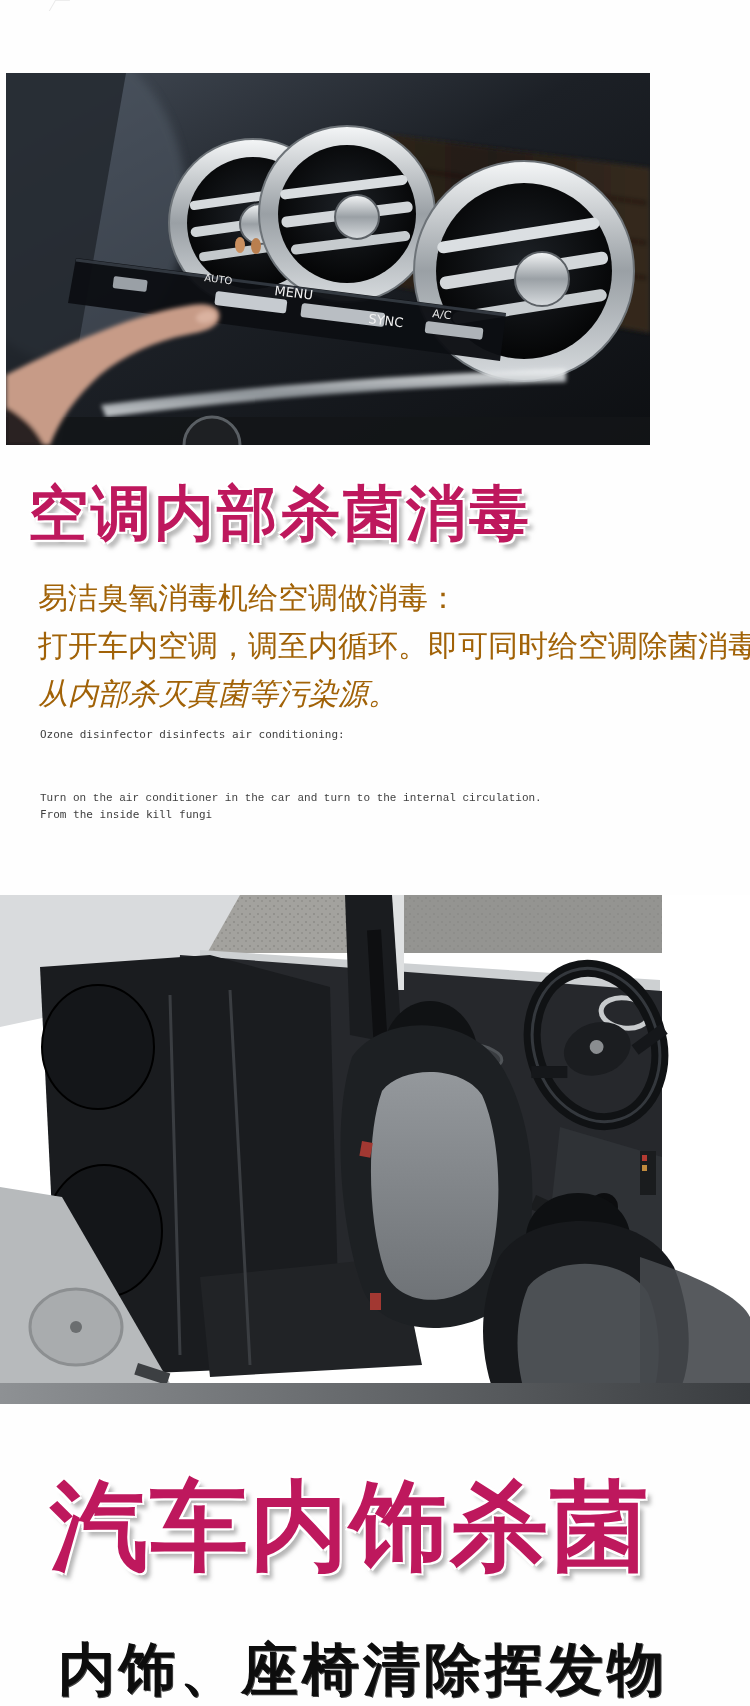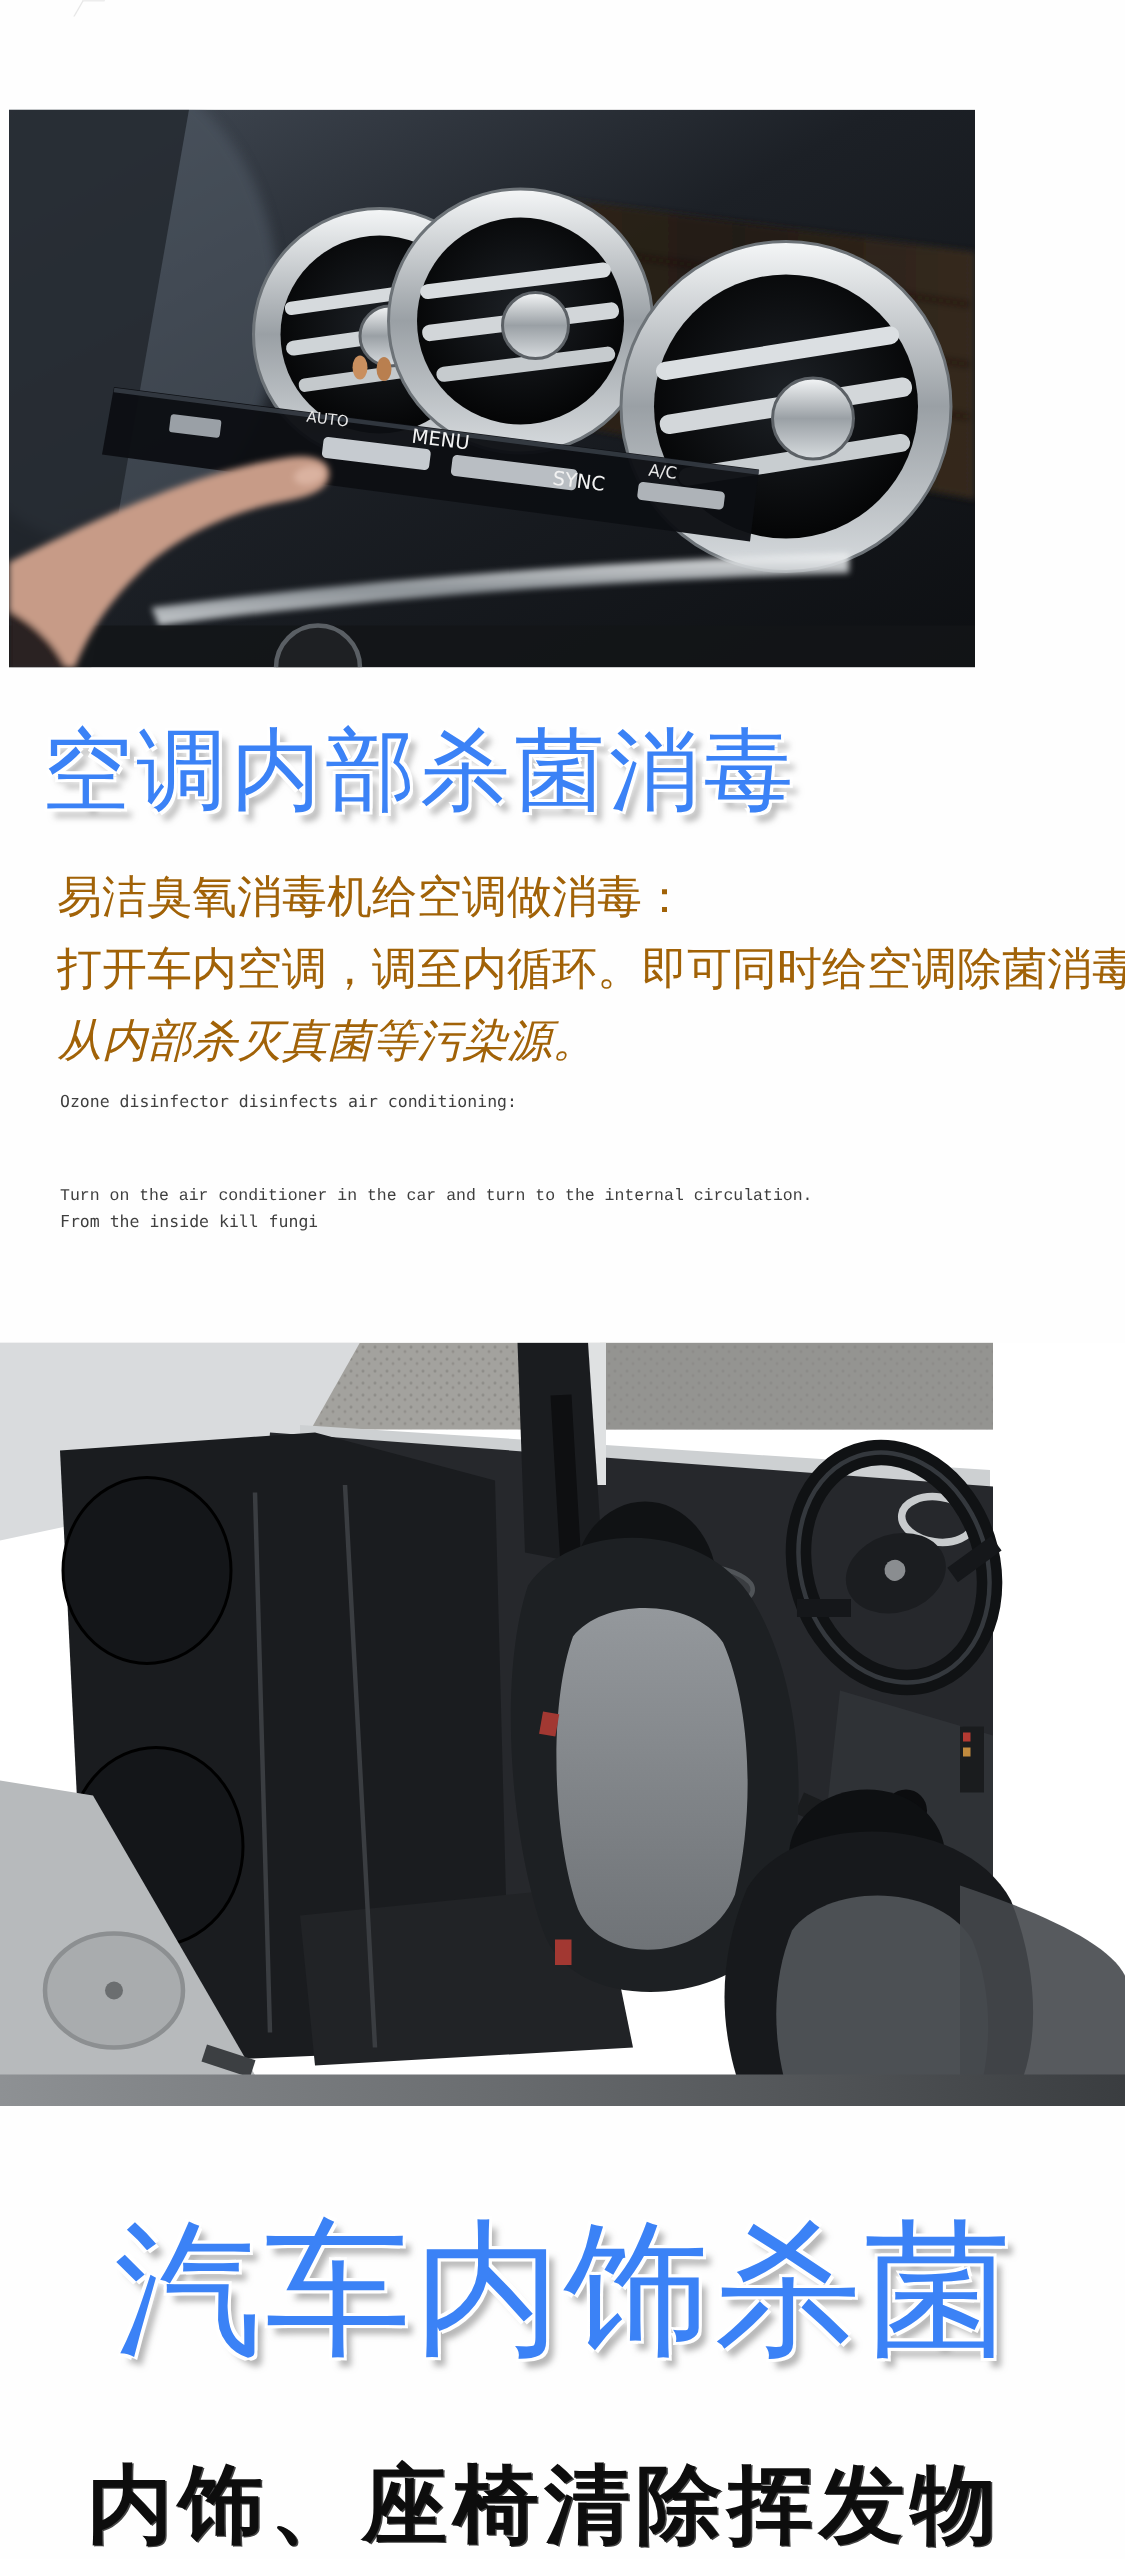--- a/index.html
+++ b/index.html
@@ -12,28 +12,28 @@
   
   .photo{overflow:hidden;}
   .photo svg{display:block;filter:blur(.4px);}
 
   #photo1{left:6px;top:73px;width:644px;height:372px;}
   #photo2{left:0;top:895px;width:750px;height:509px;}
 
   
   .green-title{
     font-family:"Liberation Serif",serif;
-    font-weight:normal;color:#3b82f6;white-space:nowrap;
+    font-weight:bold;color:#be185d;white-space:nowrap;
     text-shadow:
       -2px -2px 0 #ffffff, 2px -2px 0 #ffffff,
       -2px  2px 0 #ffffff, 2px  2px 0 #ffffff,
       5px 6px 4px rgba(120,120,120,.55);
   }
   #title1{left:28px;top:474px;font-size:60px;letter-spacing:3px;}
-  #title2{left:50px;top:1462px;font-size:98px;letter-spacing:2px;margin-left:26px;}
+  #title2{left:50px;top:1462px;font-size:98px;letter-spacing:2px;}
 
   .zh-body{
     left:38px;font-family:"Liberation Serif",serif;
     font-size:30px;color:#a16207;white-space:nowrap;letter-spacing:0;
   }
   #zh1{top:578px;}
   #zh2{top:626px;}
   #zh3{top:674px;font-style:italic;}
 
   .en-body{

